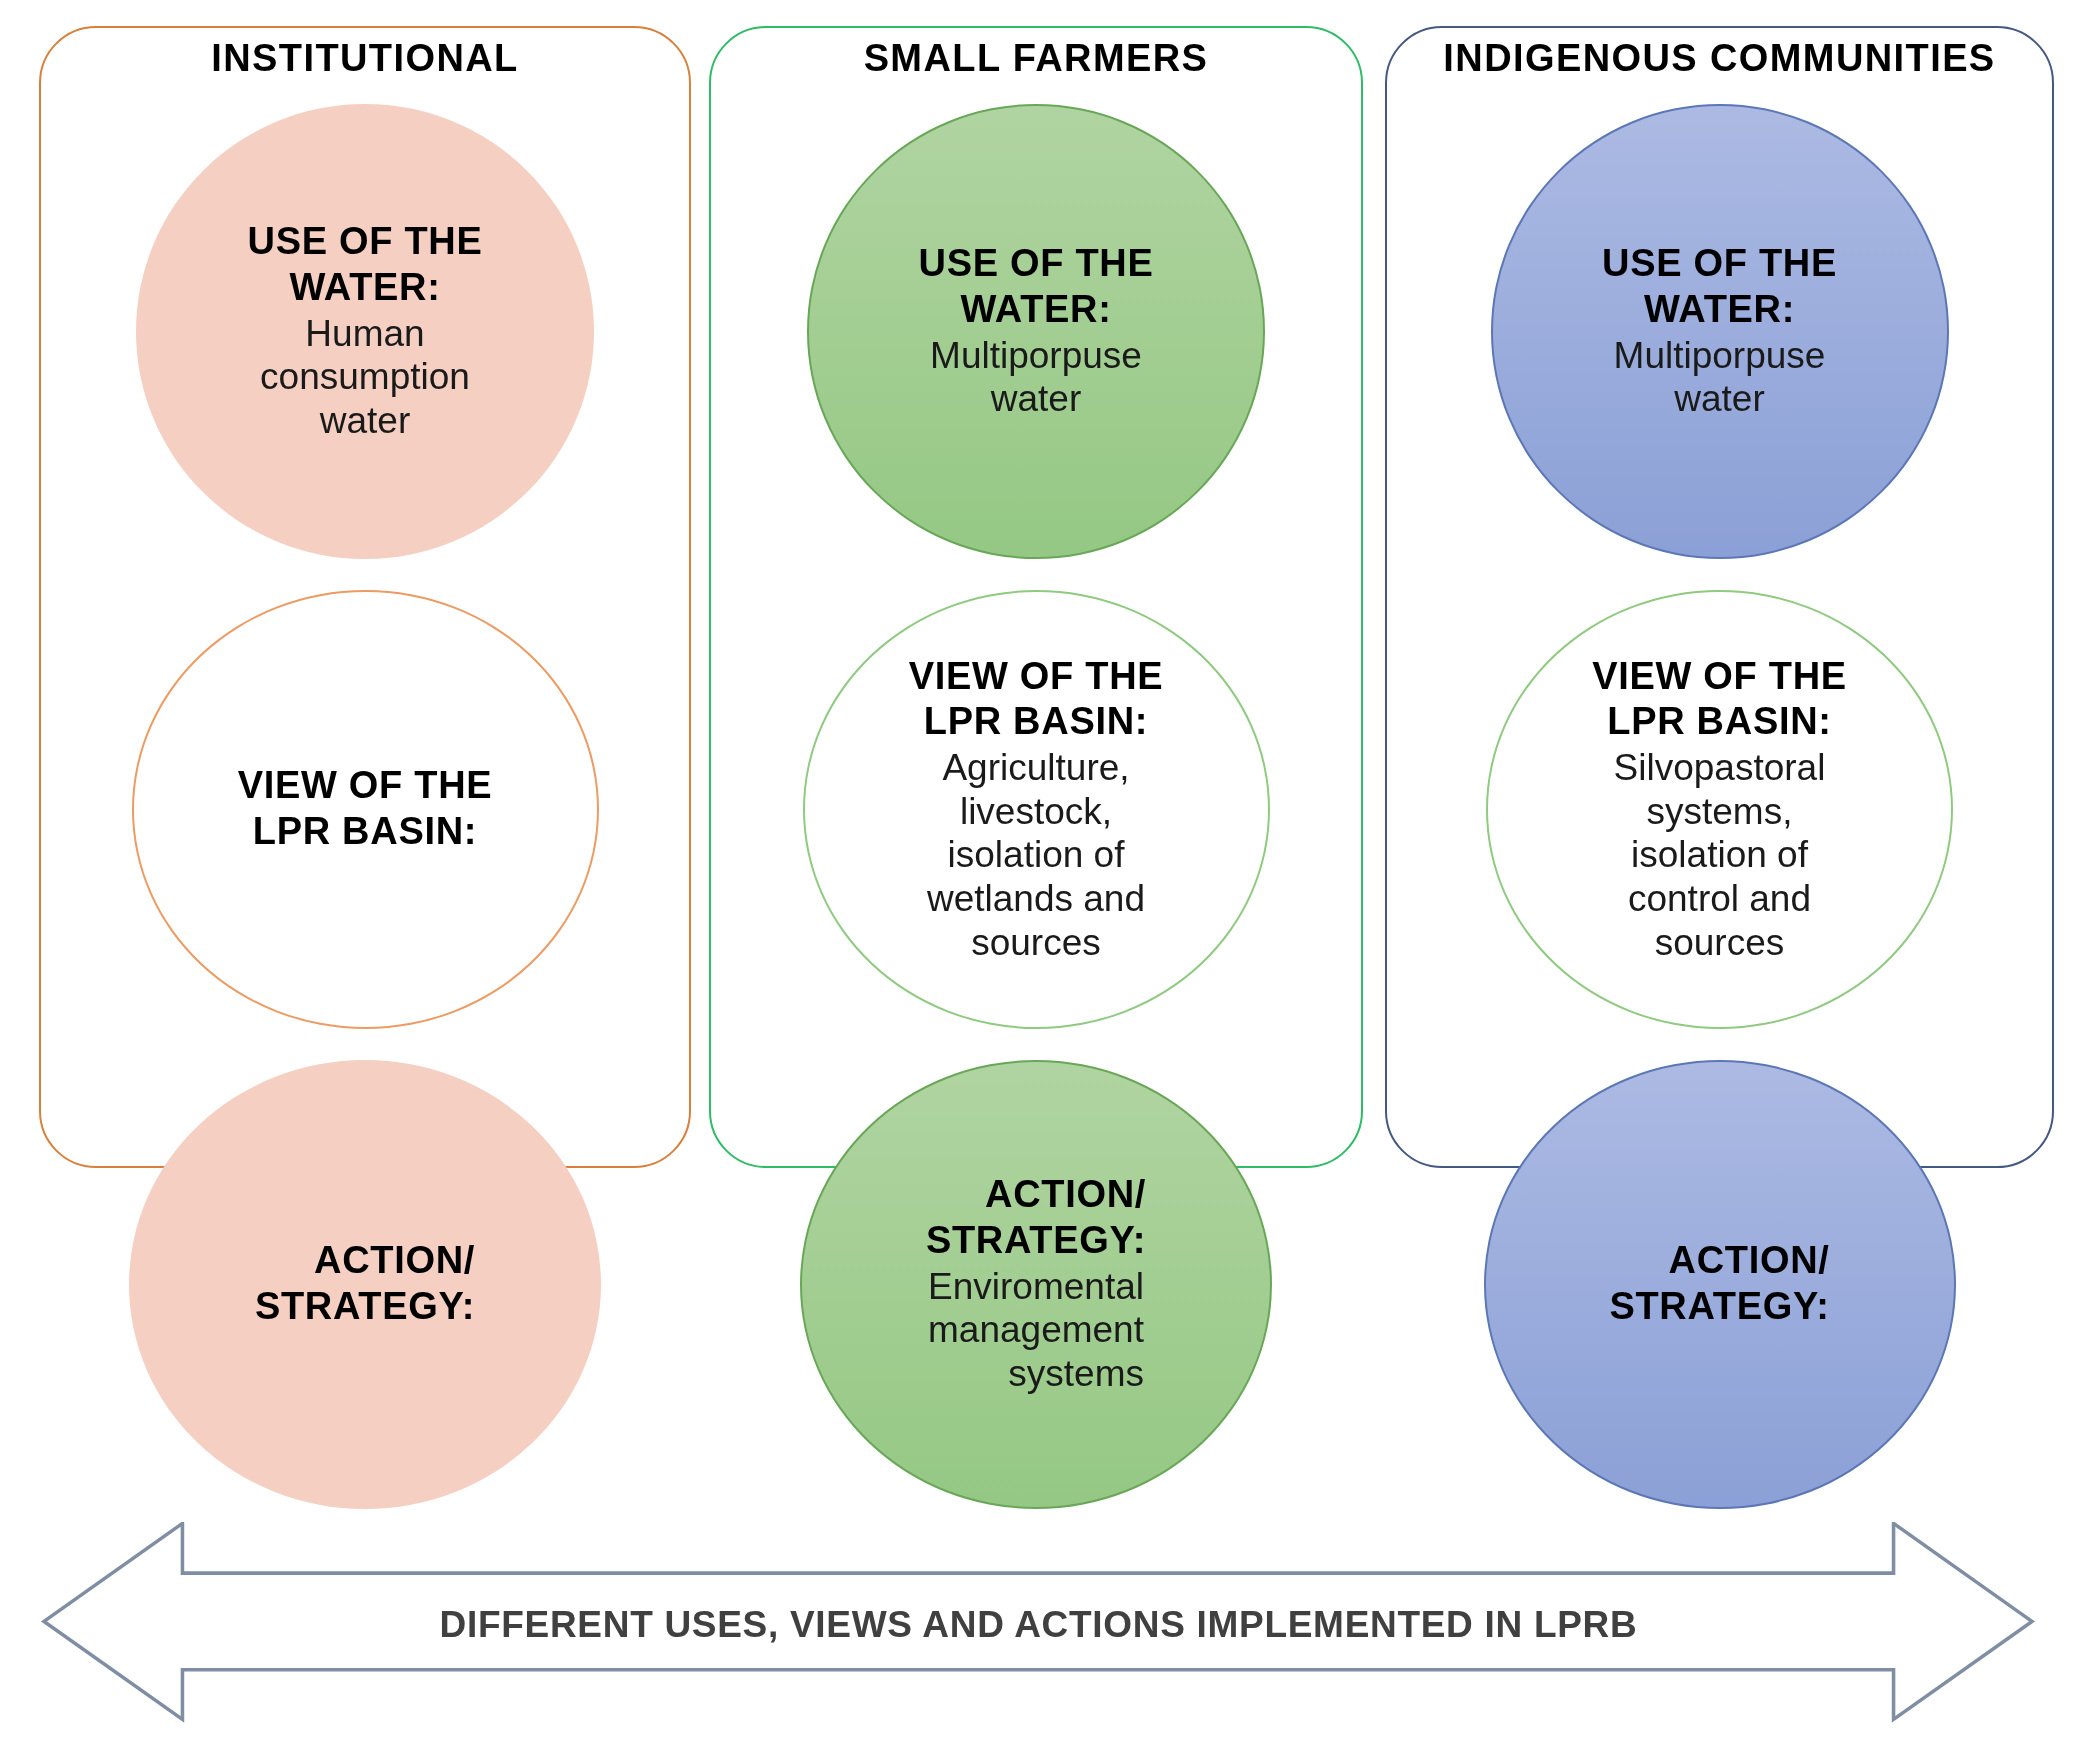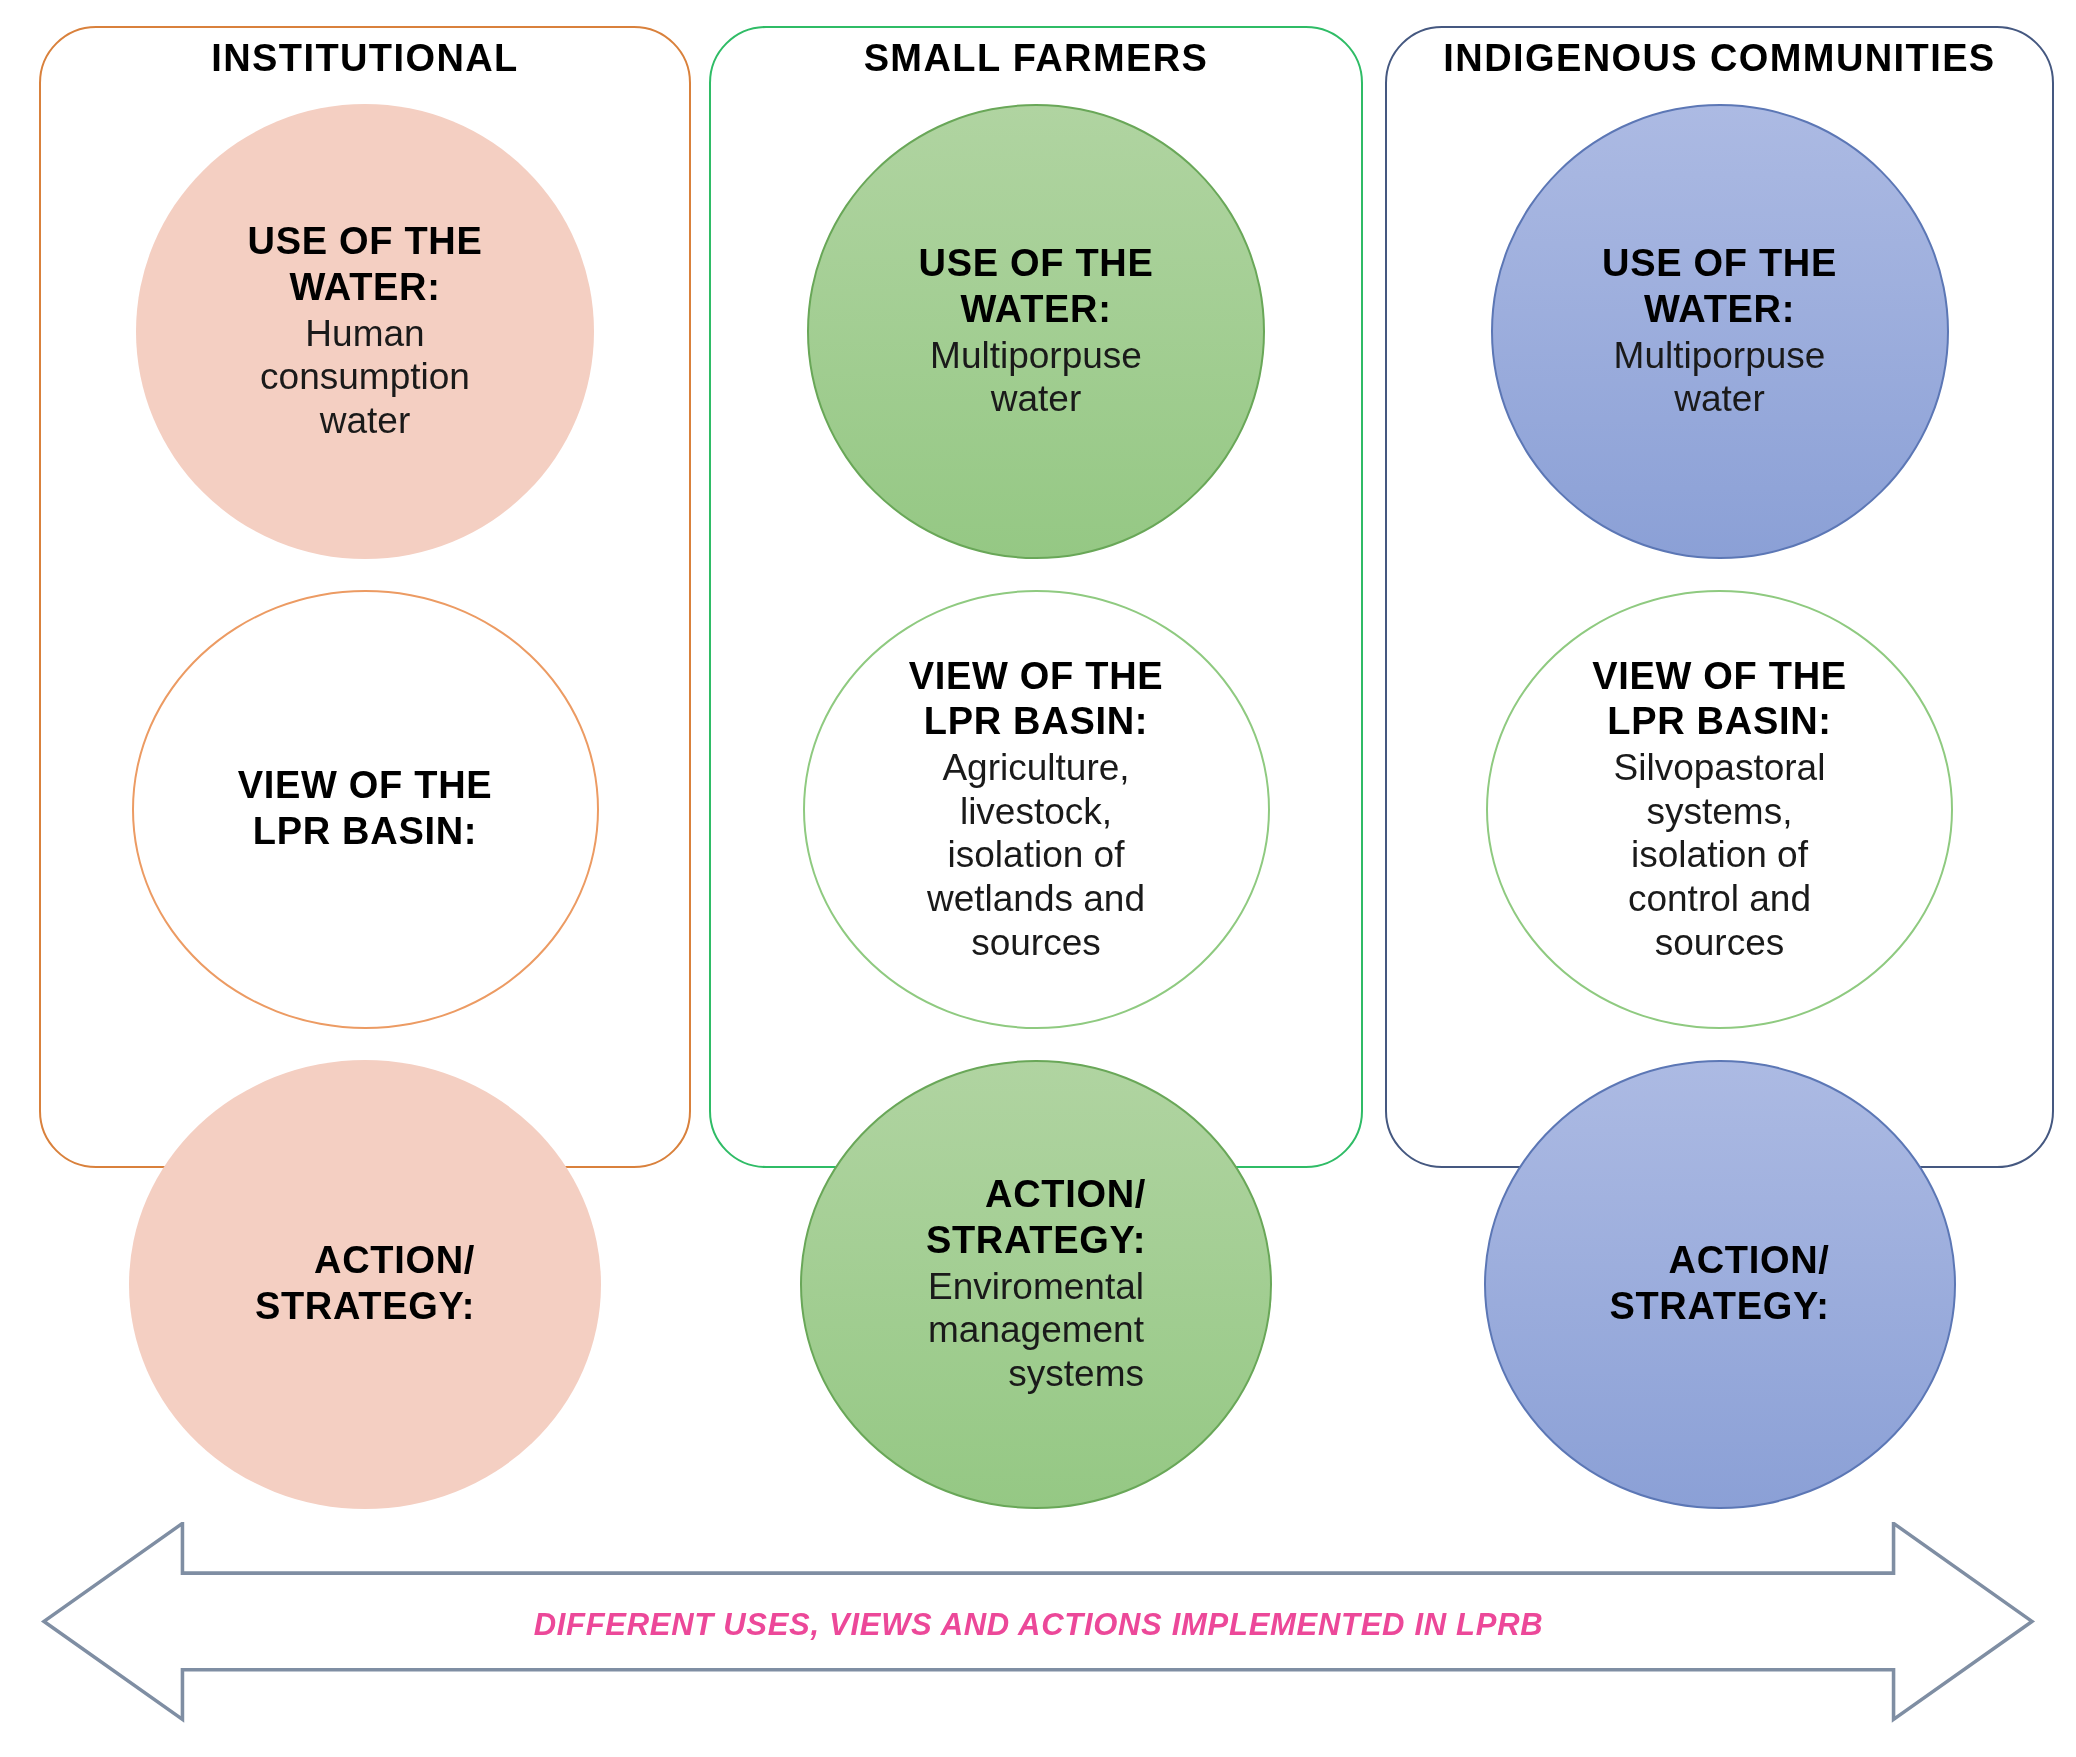--- a/index.html
+++ b/index.html
@@ -98,26 +98,25 @@
     position: absolute;
     left: 0;
     top: 1522px;
     width: 2077px;
     height: 206px;
     display: flex;
     align-items: center;
     justify-content: center;
   }
   .arrow-label {
-    font-size: 31px;
+    font-size: 37px;
     font-weight: bold;
     letter-spacing: 0.7px;
-    color: #ec4899;
+    color: #404040;
     white-space: nowrap;
-    font-style: italic;
   }
 </style>
 </head>
 <body>
 
 <div id="canvas">
 
   <div class="panel" id="panel-institutional">
     <div class="panel-title">INSTITUTIONAL</div>
     <div class="circle circle-use inst-fill">

